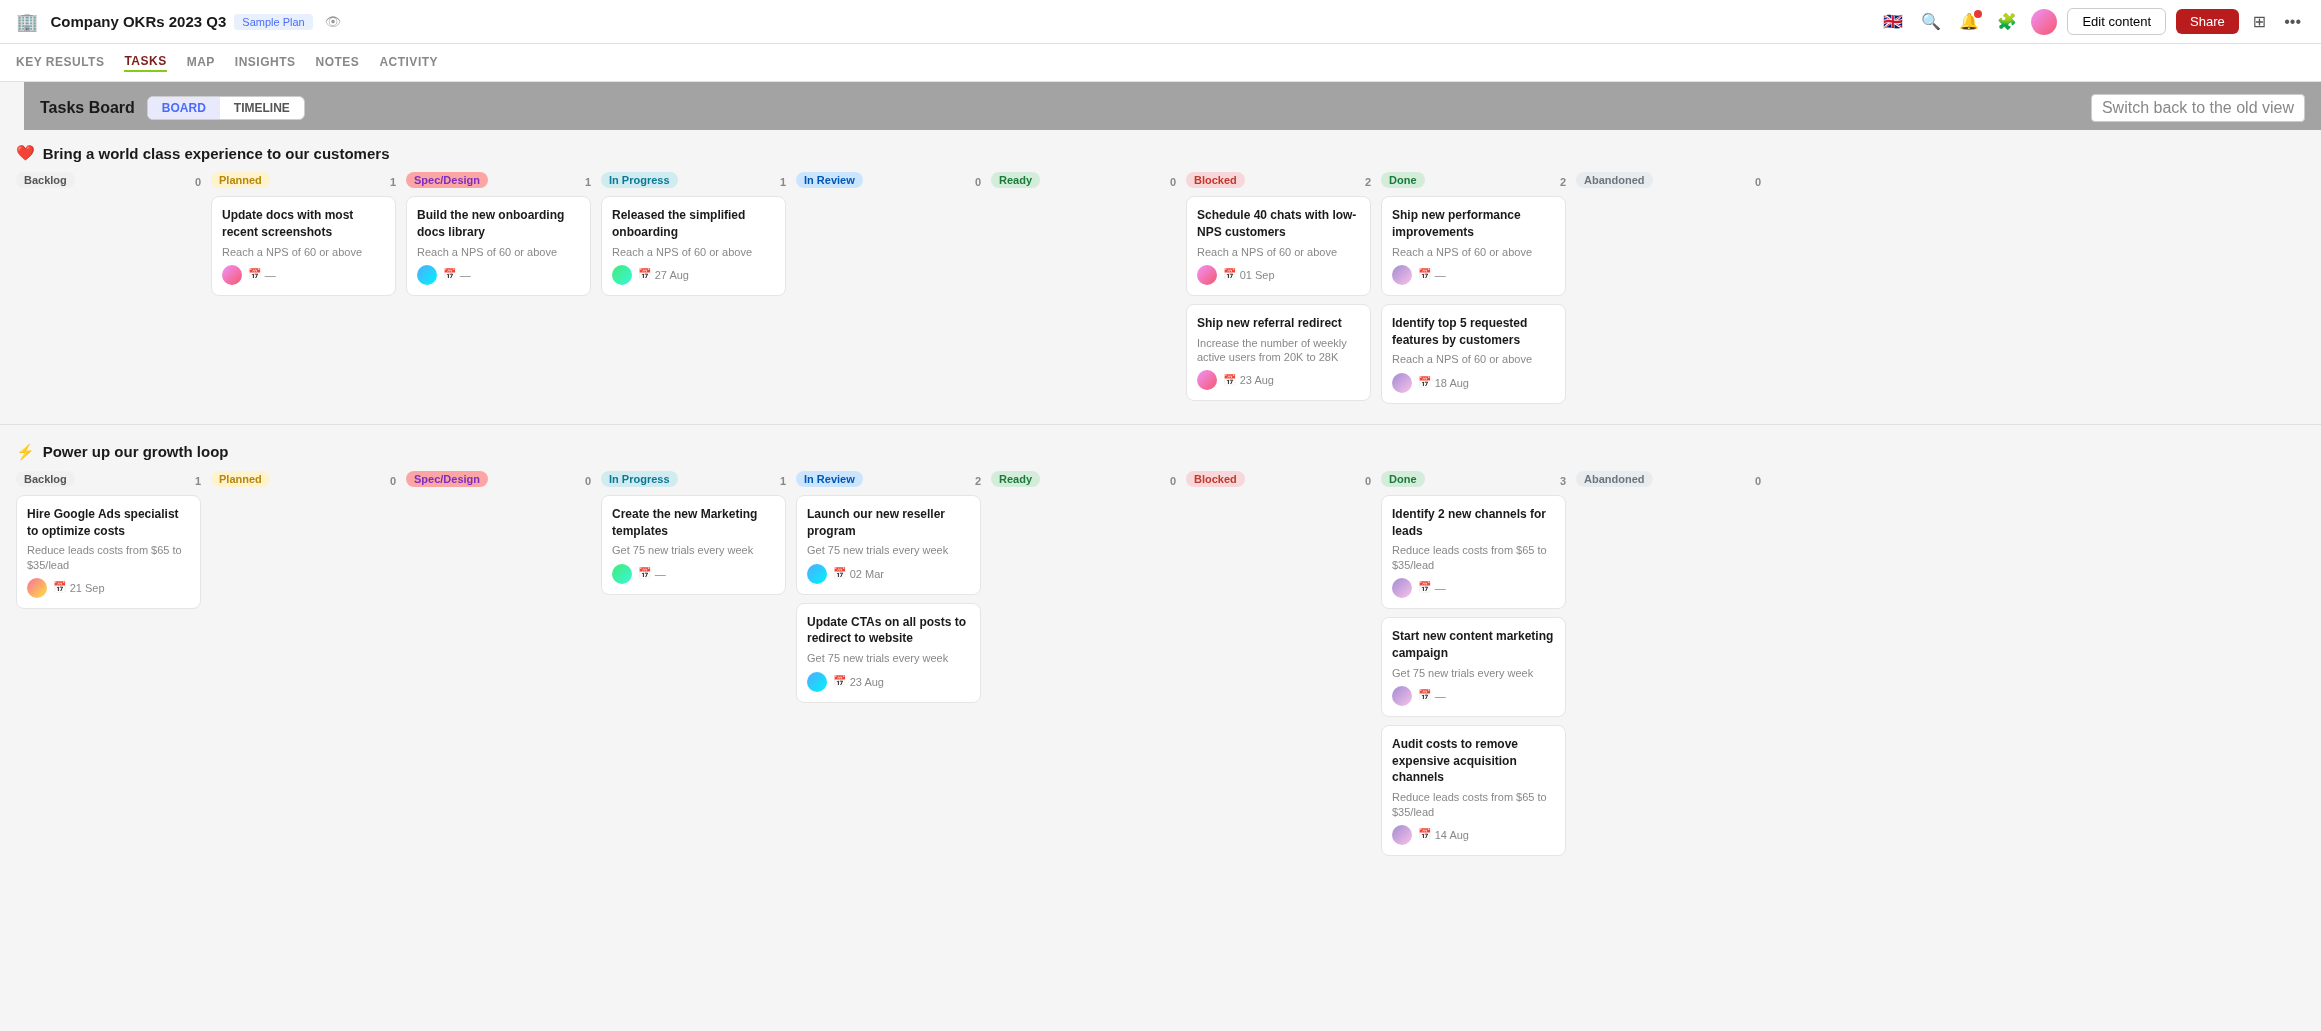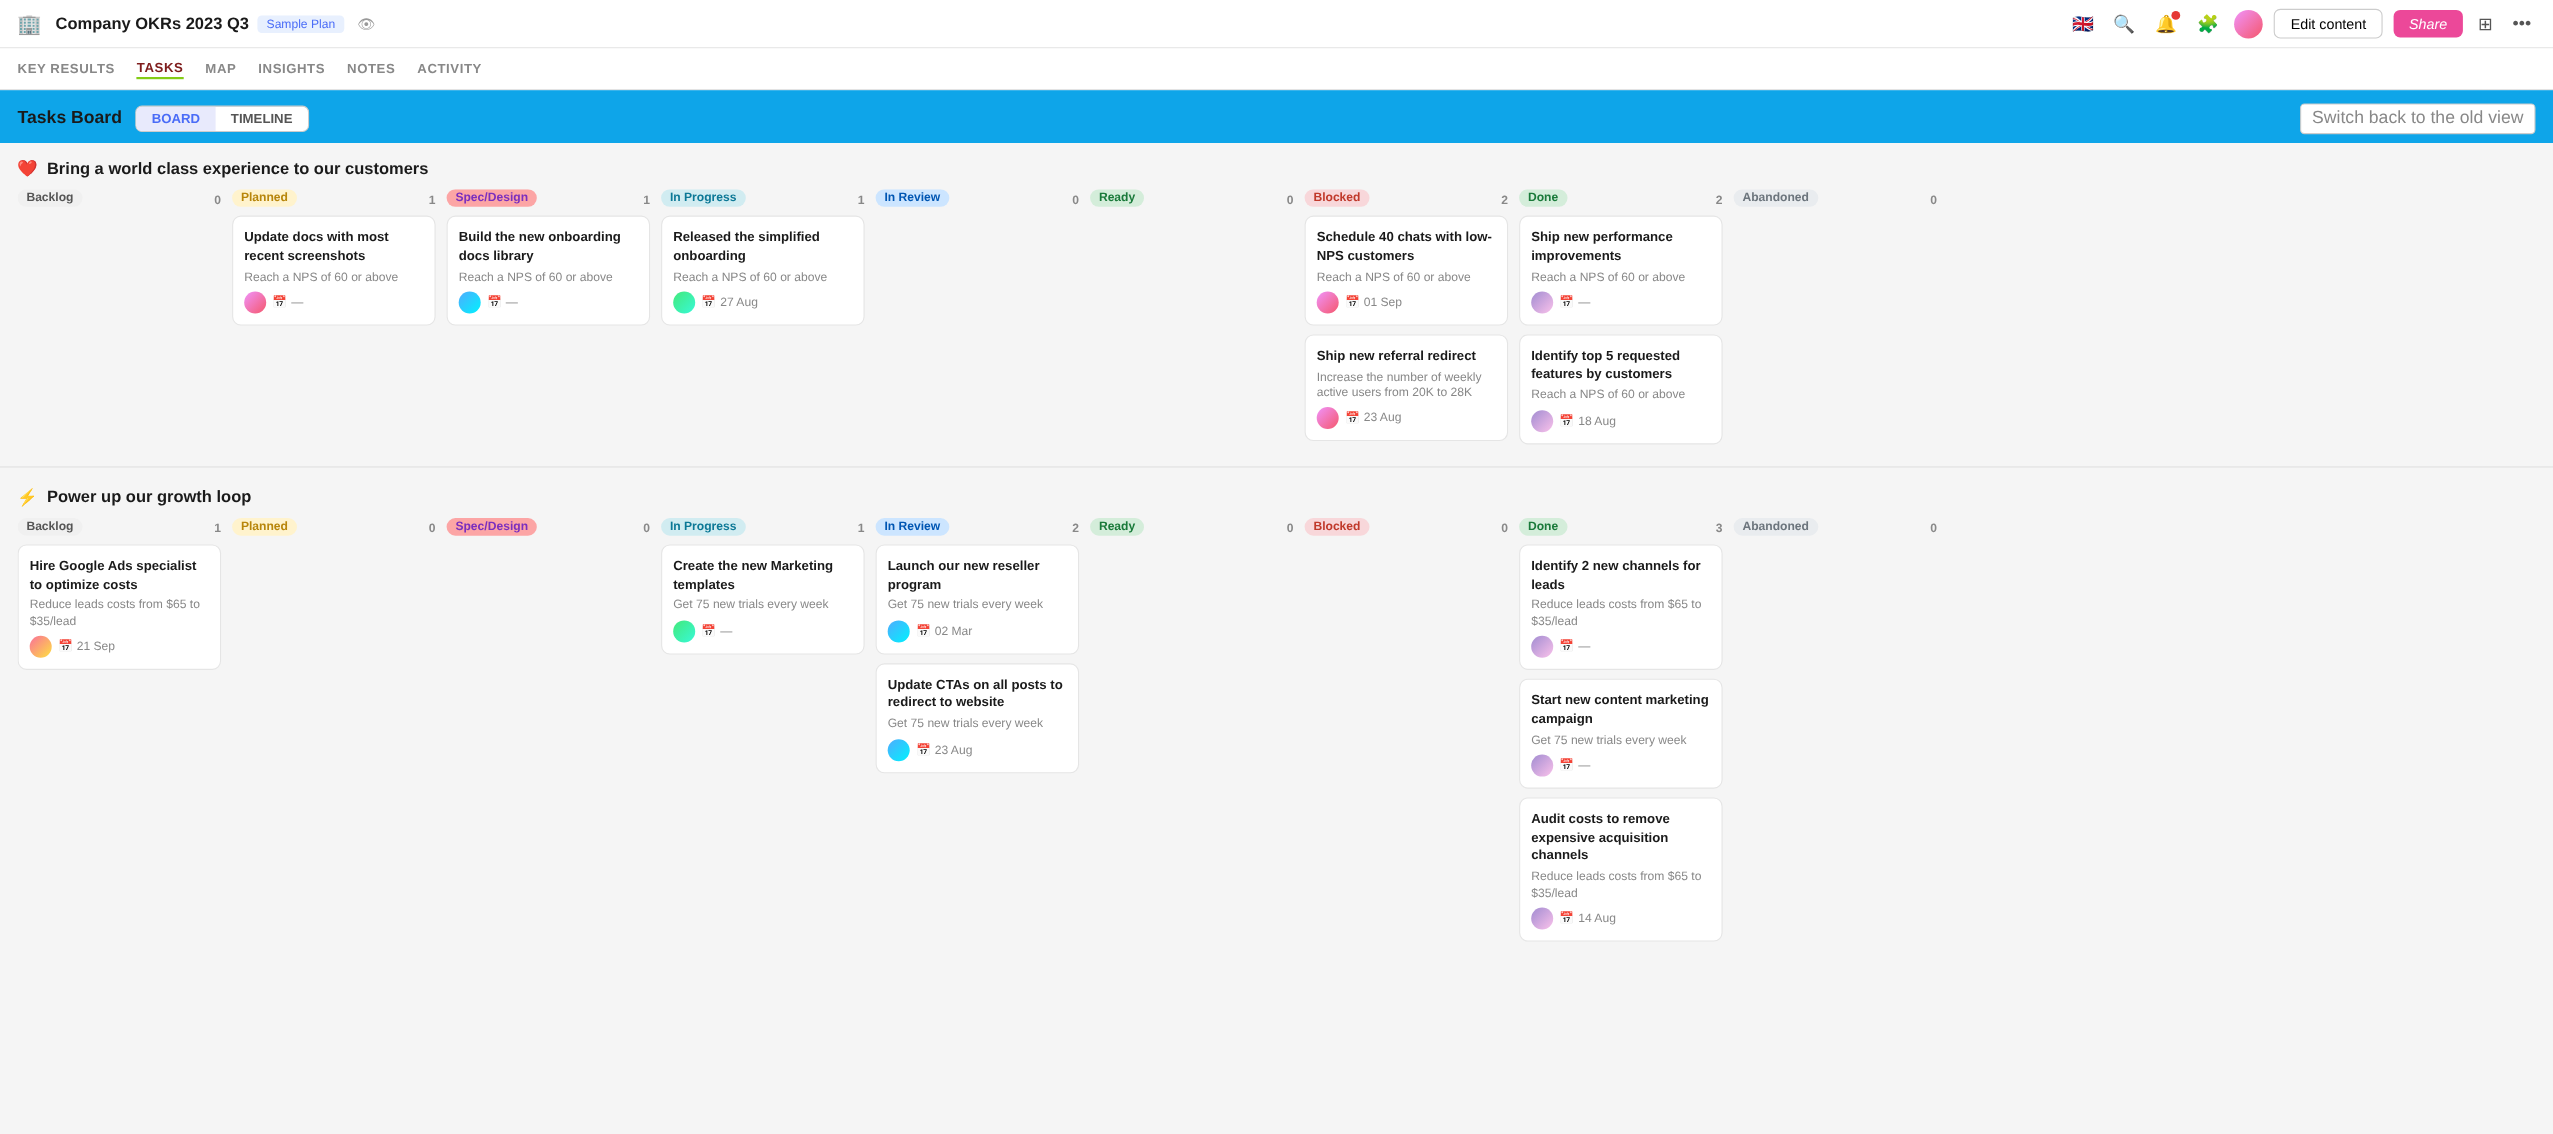--- a/index.html
+++ b/index.html
@@ -8,30 +8,30 @@
     
     .top-bar { display: flex; align-items: center; padding: 0 16px; height: 44px; background: #fff; border-bottom: 1px solid #e0e0e0; gap: 8px; }
     .app-icon { font-size: 18px; margin-right: 4px; }
     .app-title { font-weight: 700; font-size: 15px; color: #1a1a1a; }
     .sample-plan-badge { background: #e8f0fe; color: #4a6cf7; font-size: 11px; padding: 2px 8px; border-radius: 4px; }
     .eye-icon { margin-left: 4px; color: #999; cursor: pointer; }
     .top-right { margin-left: auto; display: flex; align-items: center; gap: 10px; }
     .icon-btn { background: none; border: none; cursor: pointer; color: #555; font-size: 16px; padding: 4px; position: relative; }
     .badge-dot { position: absolute; top: 2px; right: 2px; width: 8px; height: 8px; background: #e53935; border-radius: 50%; }
     .btn-edit { background: #fff; border: 1px solid #ccc; padding: 5px 14px; border-radius: 6px; font-size: 13px; cursor: pointer; }
-    .btn-share { background: #ec4899; color: #fff; border: none; padding: 5px 14px; border-radius: 6px; font-size: 13px; cursor: pointer; font-style: italic; }
+    .btn-share { background: #b91c1c; color: #fff; border: none; padding: 5px 14px; border-radius: 6px; font-size: 13px; cursor: pointer; }
     .avatar-sm { width: 26px; height: 26px; border-radius: 50%; background: #888; display: inline-block; overflow: hidden; }
 
     
     .nav-bar { display: flex; align-items: center; padding: 0 16px; height: 38px; background: #fff; border-bottom: 1px solid #e0e0e0; gap: 20px; }
     .nav-item { font-size: 12px; font-weight: 600; color: #888; text-transform: uppercase; letter-spacing: 0.5px; cursor: pointer; padding-bottom: 2px; }
     .nav-item.active { color: #7f1d1d; border-bottom: 2px solid #84cc16; }
 
     
-    .page-header { display: flex; align-items: center; padding: 12px 16px 8px; background: #0ea5e9; gap: 12px; }
+    .page-header { display: flex; align-items: center; padding: 12px 16px 8px; background: #a3a3a3; gap: 12px; margin-left: 24px; }
     .page-title { font-size: 16px; font-weight: 700; color: #1a1a1a; }
     .view-toggle { display: flex; border: 1px solid #ccc; border-radius: 6px; overflow: hidden; background: #fff; }
     .view-btn { padding: 4px 14px; font-size: 12px; font-weight: 600; cursor: pointer; border: none; background: none; color: #555; }
     .view-btn.active { background: #e8eafc; color: #4a6cf7; }
     .switch-old { margin-left: auto; font-size: 16px; color: #888; cursor: pointer; background: #fff; border: 1px solid #ccc; padding: 4px 10px; border-radius: 4px; }
 
     
     .okr-group { padding: 8px 16px 0; }
     .okr-group-header { display: flex; align-items: center; gap: 8px; padding: 6px 0 10px; font-size: 15px; font-weight: 700; color: #1a1a1a; }
 

